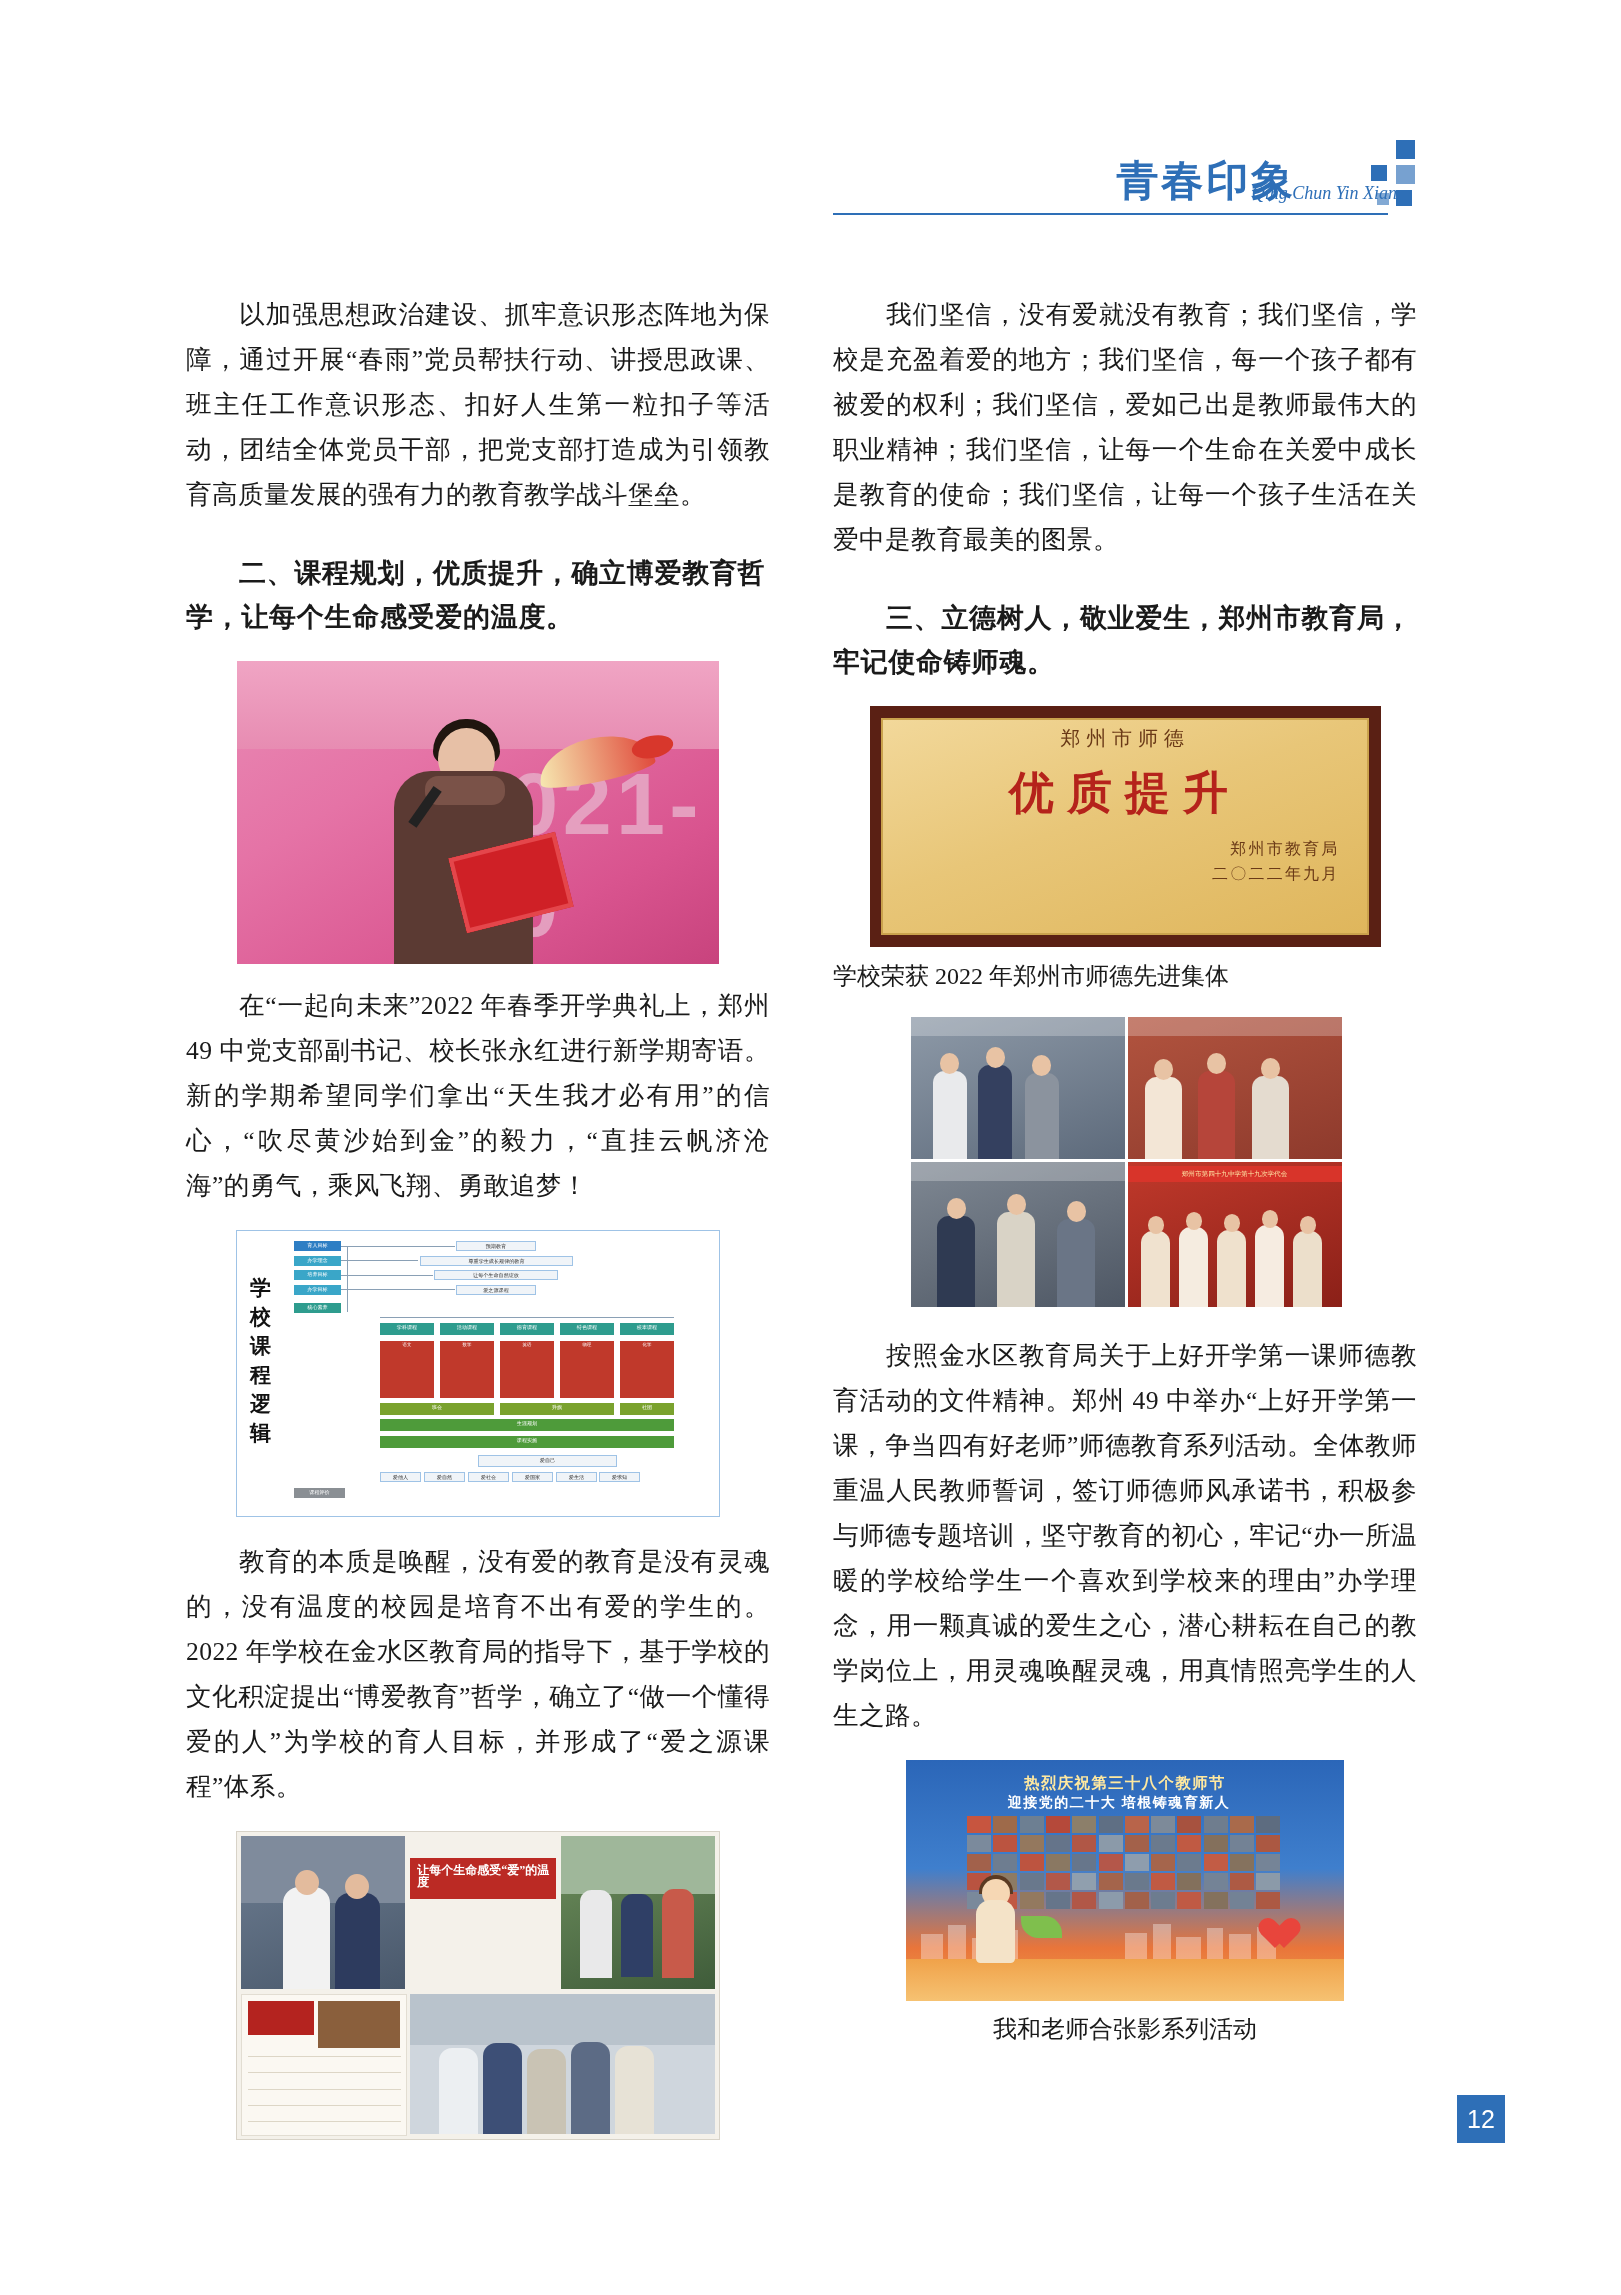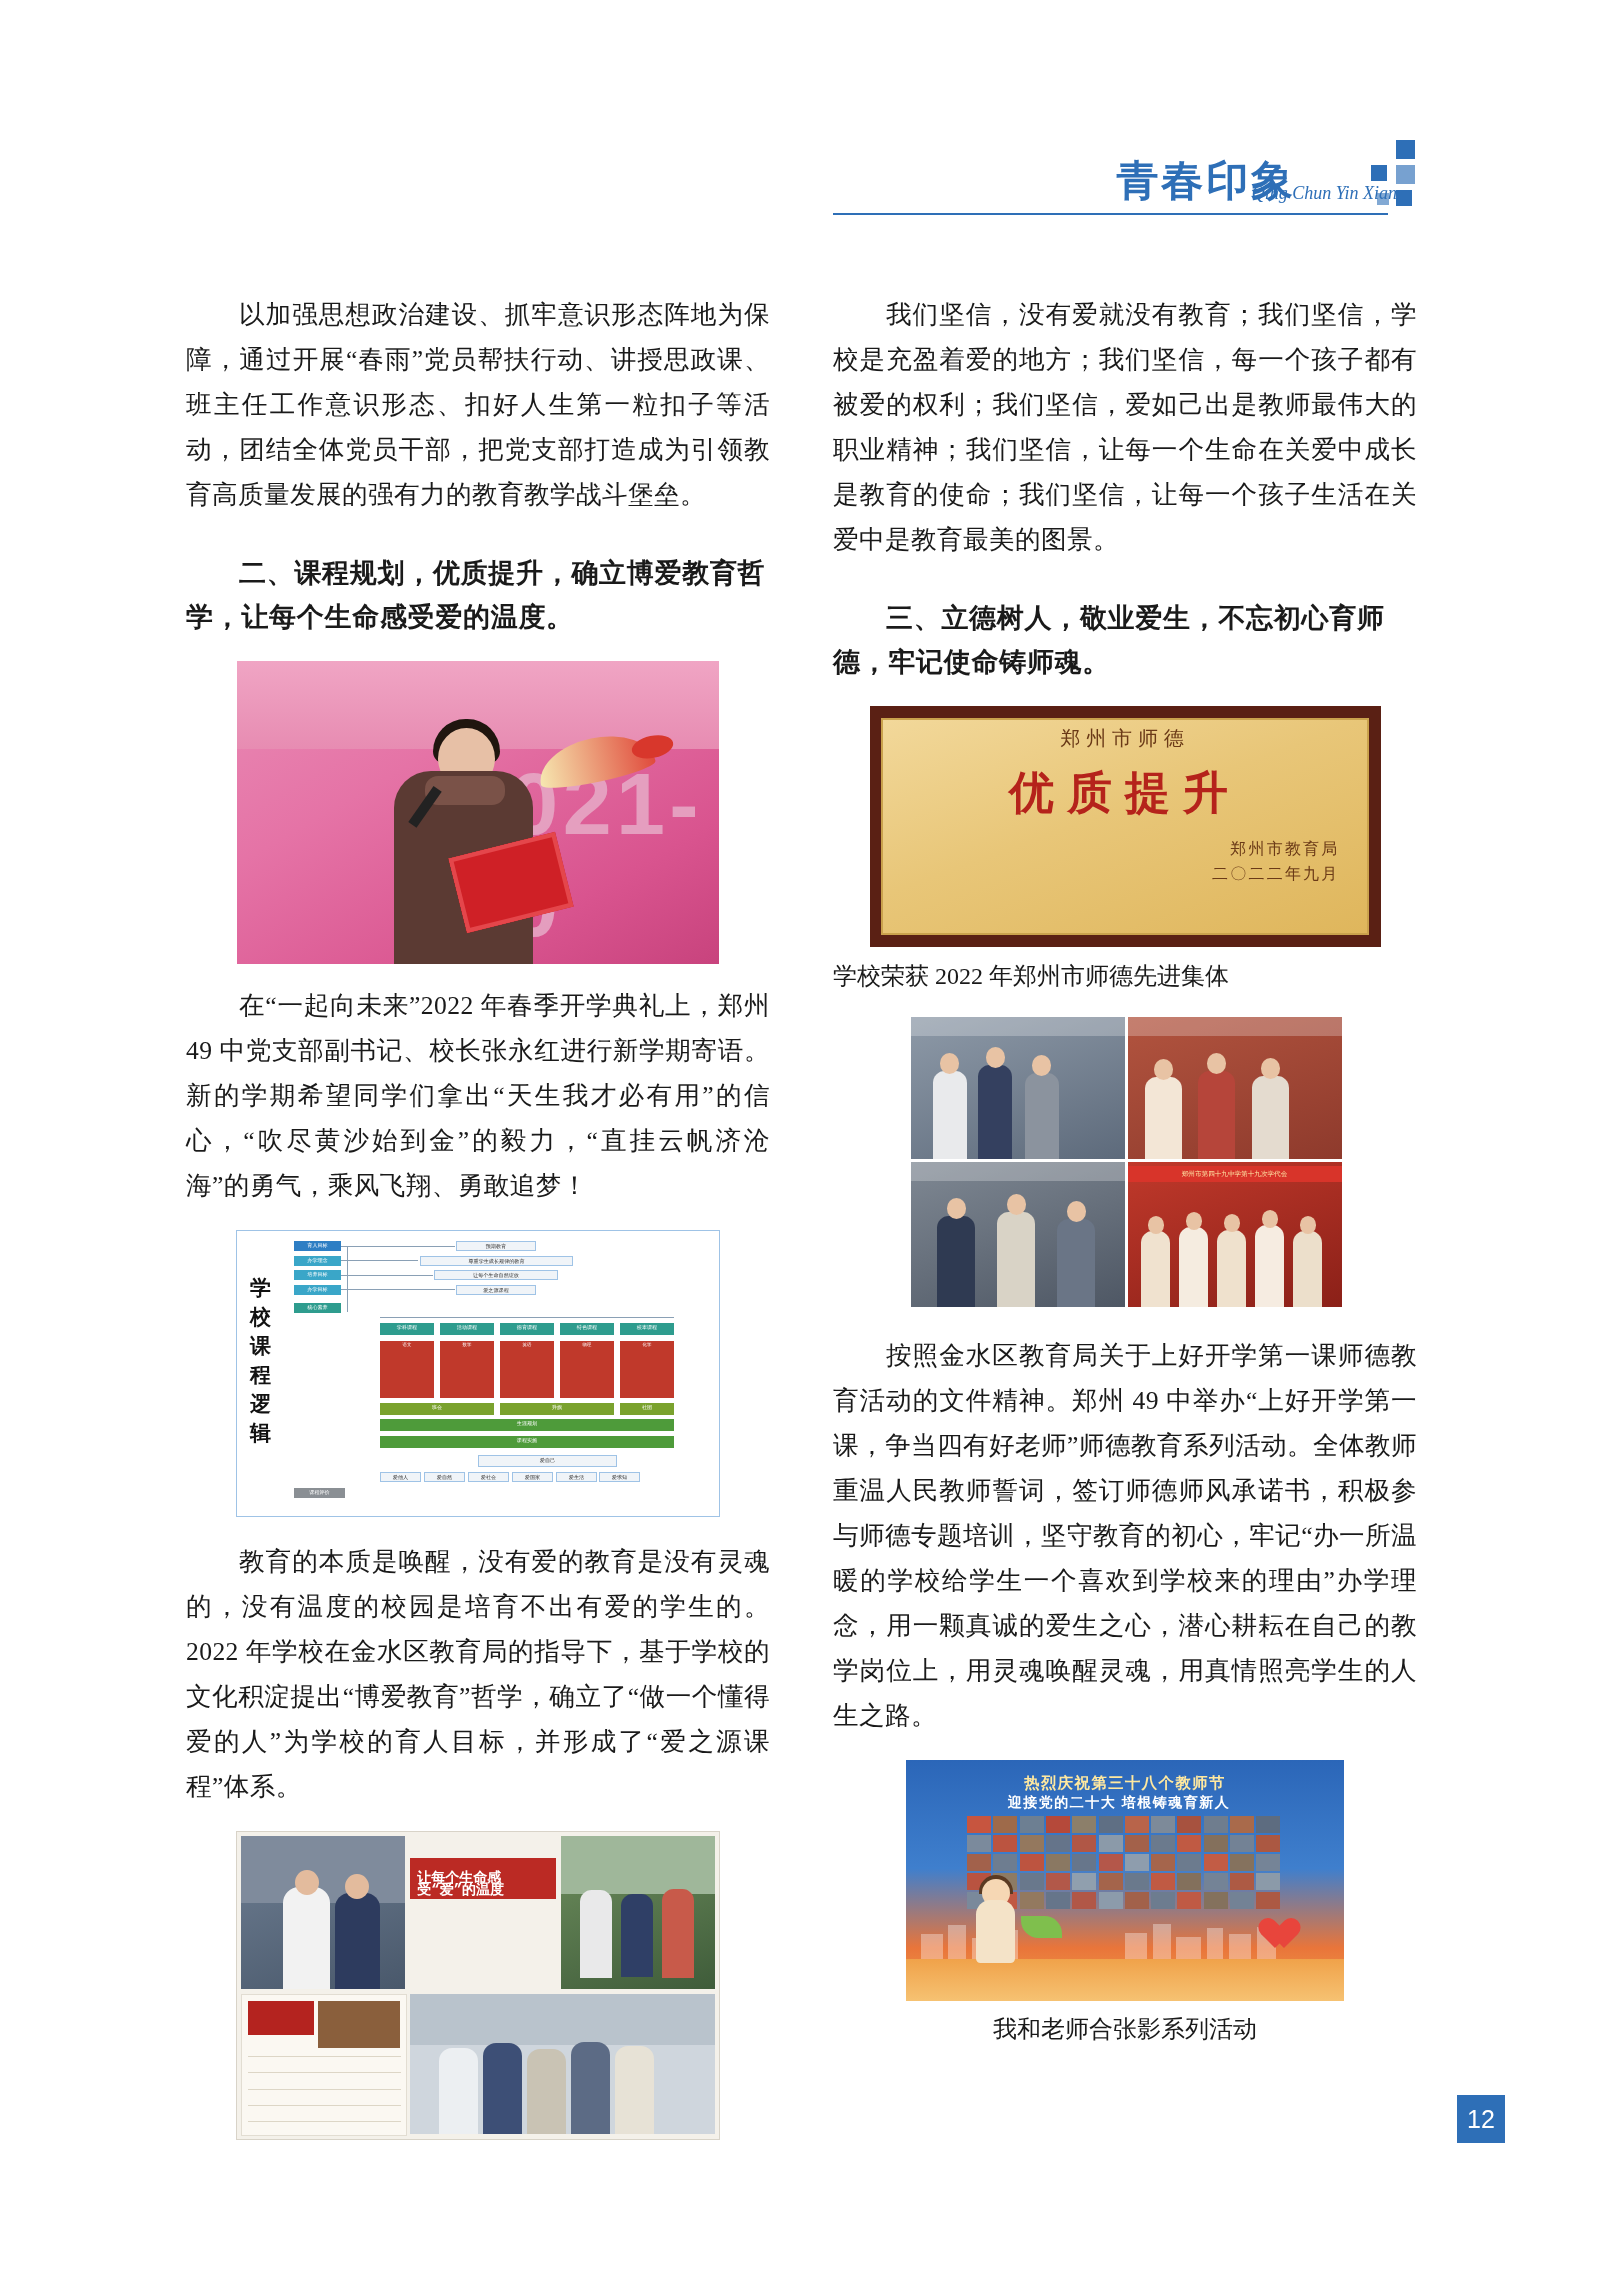--- a/index.html
+++ b/index.html
@@ -197,21 +197,21 @@
   .cl-tm .yr { position:absolute; left:5.8px; top:5.8px; font-size:10.2px; font-weight:bold; color:#b4231f; font-family:"Liberation Sans",sans-serif;}
   .cl-tm .ln { position:absolute; left:5.8px; right:5.8px; height:2.2px; background:#b4231f; top:23.4px;}
   .cl-tm .txt{ position:absolute; left:7.3px; top:32px; right:7.3px; font-size:5.8px; line-height:8.8px; color:#444; font-family:"Liberation Sans",sans-serif;}
   .cl-tr { position:absolute; left:324px; top:4.4px; width:154px; height:153px;
            background:linear-gradient(160deg,#6f8f5e,#3f5c3a); }
   .cl-tr .sky{ position:absolute; left:0; right:0; top:0; height:58px; background:#9fb79a;}
   .cl-tr .g1 { position:absolute; left:19px; top:54px; width:32px; height:88px; background:#e9e9ea; border-radius:11.7px 11.7px 0 0;}
   .cl-tr .g2 { position:absolute; left:60px; top:58px; width:32px; height:83px; background:#2f3f66; border-radius:11.7px 11.7px 0 0;}
   .cl-tr .g3 { position:absolute; left:101px; top:53px; width:32px; height:89px; background:#c85a4a; border-radius:11.7px 11.7px 0 0;}
   .cl-banner { position:absolute; left:173px; top:26px; width:146px; height:41px; background:#bb2a24; }
-  .cl-banner .bt { position:absolute; left:7.3px; top:5.8px; right:5.8px; color:#fff; font-size:14px; line-height:12.4px; font-weight:bold; font-family:Liberation Mono, monospace;margin-top:8px;}
+  .cl-banner .bt { position:absolute; left:7.3px; top:5.8px; right:5.8px; color:#fff; font-size:12px; line-height:12.4px; font-weight:bold; font-family:Liberation Serif, serif;}
   .cl-bl { position:absolute; left:4.4px; top:162px; width:164px; height:140px; background:#fbf8f2; border:0.7px solid #e2ddd2;}
   .cl-bl .bar{ position:absolute; left:5.8px; top:5.8px; width:66px; height:34px; background:#b4231f;}
   .cl-bl .ph { position:absolute; left:76px; top:5.8px; width:82px; height:47px; background:#8a5f3c;}
   .cl-bl .row{ position:absolute; left:5.8px; right:5.8px; height:0.7px; background:#ddd6c6;}
   .cl-br { position:absolute; left:173px; top:162px; width:305px; height:140px; background:#cfd6dd; }
   .cl-br .room { position:absolute; left:0; right:0; top:0; height:51px; background:#b9c3cc;}
   .cl-br .gp { position:absolute; bottom:0; width:39px; border-radius:13px 13px 0 0;}
 
   
   .plaque {
@@ -444,21 +444,21 @@
           <div class="gp" style="left:205px; height:88px; background:#e7e2d6;"></div>
         </div>
       </div>
     </div>
   </div>
 
   <div class="col col-right">
 
     <p class="body">我们坚信，没有爱就没有教育；我们坚信，学校是充盈着爱的地方；我们坚信，每一个孩子都有被爱的权利；我们坚信，爱如己出是教师最伟大的职业精神；我们坚信，让每一个生命在关爱中成长是教育的使命；我们坚信，让每一个孩子生活在关爱中是教育最美的图景。</p>
 
-    <h2 class="section">三、立德树人，敬业爱生，不忘初心育师德，牢记使命铸师魂。</h2>
+    <h2 class="section">三、立德树人，敬业爱生，郑州市教育局，牢记使命铸师魂。</h2>
 
     <div class="figure">
       <div class="plaque">
         <div class="inner"></div>
         <div class="small-top">郑州市师德</div>
         <div class="big">优质提升</div>
         <div class="sig1">郑州市教育局</div>
         <div class="sig2">二〇二二年九月</div>
       </div>
       <p class="caption left-align">学校荣获 2022 年郑州市师德先进集体</p>

